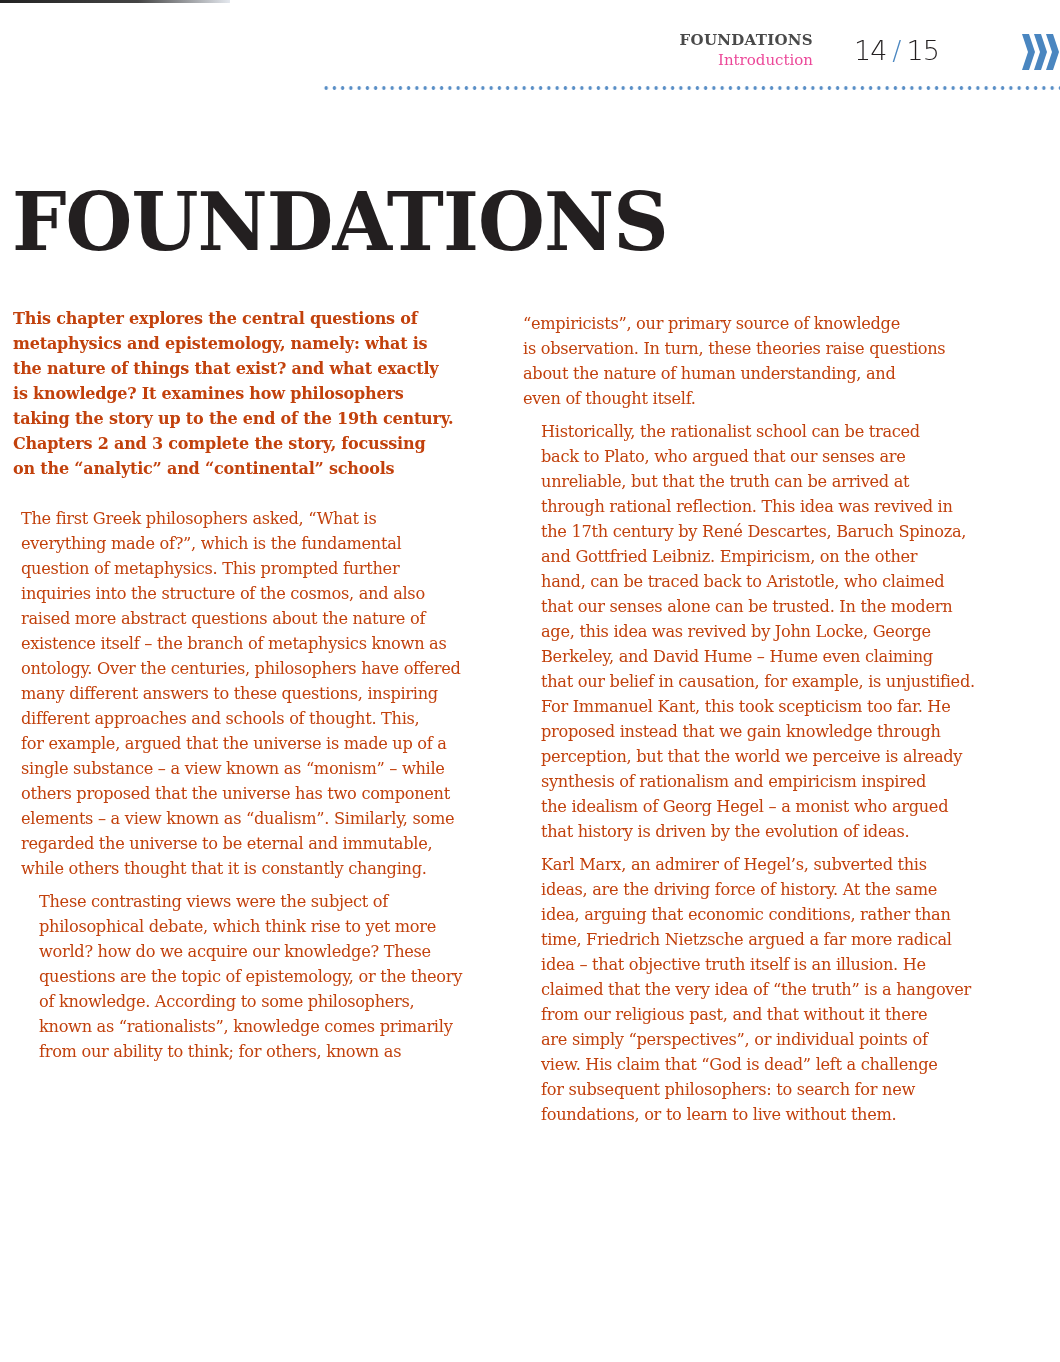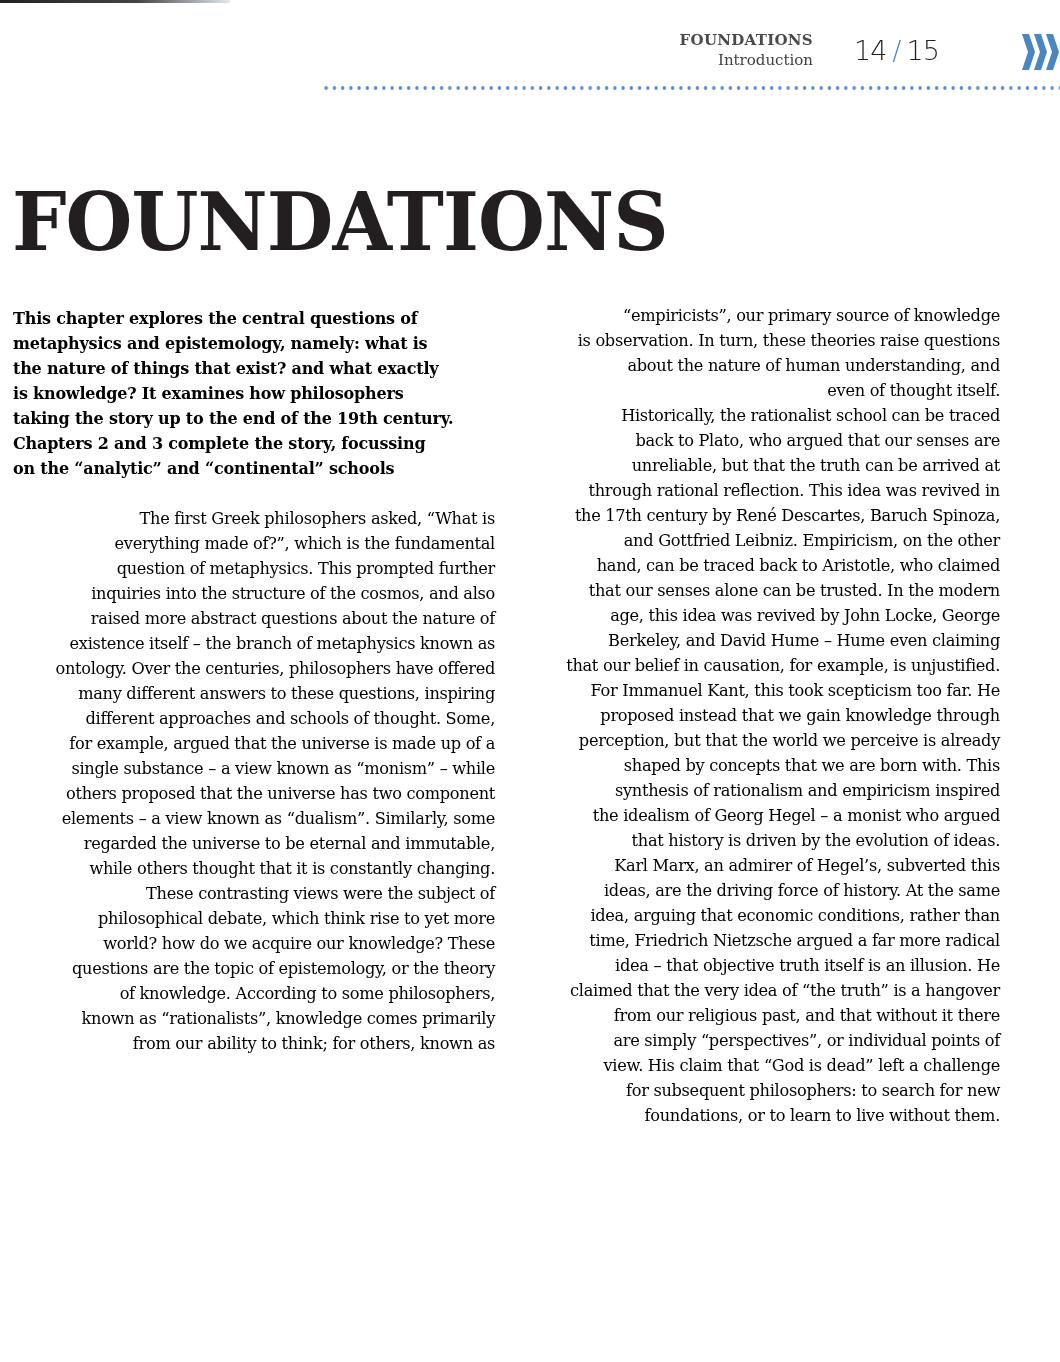--- a/index.html
+++ b/index.html
@@ -31,21 +31,21 @@
       font-family: "DejaVu Serif", serif;
       font-weight: bold;
       font-size: 15px;
       color: #4a4a4a;
       letter-spacing: 0.3px;
       line-height: 20px;
     }
     .rh-sub {
       font-family: "DejaVu Serif", serif;
       font-size: 15px;
-      color: #404040;
+      color: #ec4899;
       line-height: 20px;
     }
     .page-numbers {
       position: absolute;
       top: 26px;
       left: 854px;
       font-family: "DejaVu Sans", sans-serif;
       font-weight: 300;
       font-size: 27px;
       line-height: 50px;
@@ -85,32 +85,32 @@
       letter-spacing: -1px;
       color: #231f20;
       transform: scaleX(0.96);
       transform-origin: left top;
     }
     .col {
       position: absolute;
       font-family: "DejaVu Serif", serif;
       font-size: 16.2px;
       line-height: 25px;
-      color: #000000;
+      color: #c2410c;
     }
     .col-left { left: 13px; top: 306px; width: 482px; }
     .col-right { left: 515px; top: 303px; width: 485px; }
     .intro {
       font-weight: bold;
       font-size: 16px;
       line-height: 25px;
       margin: 0 0 25px 0;
       letter-spacing: -0.2px;
     }
-    .para { margin: 0; letter-spacing: -0.3px; text-align: right; }
+    .para { margin: 8px; letter-spacing: -0.3px; }
     .para.indent { text-indent: 18px; }
     .line { display: block; white-space: nowrap; }
   </style>
 </head>
 <body>
 
 <div class="top-edge"></div>
 
 <div class="running-head">
   <div class="rh-section">FOUNDATIONS</div>
@@ -145,21 +145,21 @@
     </p>
   <p class="para" id="l-p1">
       <span class="line">The first Greek philosophers asked, “What is</span>
       <span class="line">everything made of?”, which is the fundamental</span>
       <span class="line">question of metaphysics. This prompted further</span>
       <span class="line">inquiries into the structure of the cosmos, and also</span>
       <span class="line">raised more abstract questions about the nature of</span>
       <span class="line">existence itself – the branch of metaphysics known as</span>
       <span class="line">ontology. Over the centuries, philosophers have offered</span>
       <span class="line">many different answers to these questions, inspiring</span>
-      <span class="line">different approaches and schools of thought. Some,</span>
+      <span class="line">different approaches and schools of thought. This,</span>
       <span class="line">for example, argued that the universe is made up of a</span>
       <span class="line">single substance – a view known as “monism” – while</span>
       <span class="line">others proposed that the universe has two component</span>
       <span class="line">elements – a view known as “dualism”. Similarly, some</span>
       <span class="line">regarded the universe to be eternal and immutable,</span>
       <span class="line">while others thought that it is constantly changing.</span>
     </p>
   <p class="para indent" id="l-p2">
       <span class="line">These contrasting views were the subject of</span>
       <span class="line">philosophical debate, which think rise to yet more</span>
@@ -186,21 +186,20 @@
       <span class="line">the 17th century by René Descartes, Baruch Spinoza,</span>
       <span class="line">and Gottfried Leibniz. Empiricism, on the other</span>
       <span class="line">hand, can be traced back to Aristotle, who claimed</span>
       <span class="line">that our senses alone can be trusted. In the modern</span>
       <span class="line">age, this idea was revived by John Locke, George</span>
       <span class="line">Berkeley, and David Hume – Hume even claiming</span>
       <span class="line">that our belief in causation, for example, is unjustified.</span>
       <span class="line">For Immanuel Kant, this took scepticism too far. He</span>
       <span class="line">proposed instead that we gain knowledge through</span>
       <span class="line">perception, but that the world we perceive is already</span>
-      <span class="line">shaped by concepts that we are born with. This</span>
       <span class="line">synthesis of rationalism and empiricism inspired</span>
       <span class="line">the idealism of Georg Hegel – a monist who argued</span>
       <span class="line">that history is driven by the evolution of ideas.</span>
     </p>
   <p class="para indent" id="r-p4">
       <span class="line">Karl Marx, an admirer of Hegel’s, subverted this</span>
       <span class="line">ideas, are the driving force of history. At the same</span>
       <span class="line">idea, arguing that economic conditions, rather than</span>
       <span class="line">time, Friedrich Nietzsche argued a far more radical</span>
       <span class="line">idea – that objective truth itself is an illusion. He</span>

